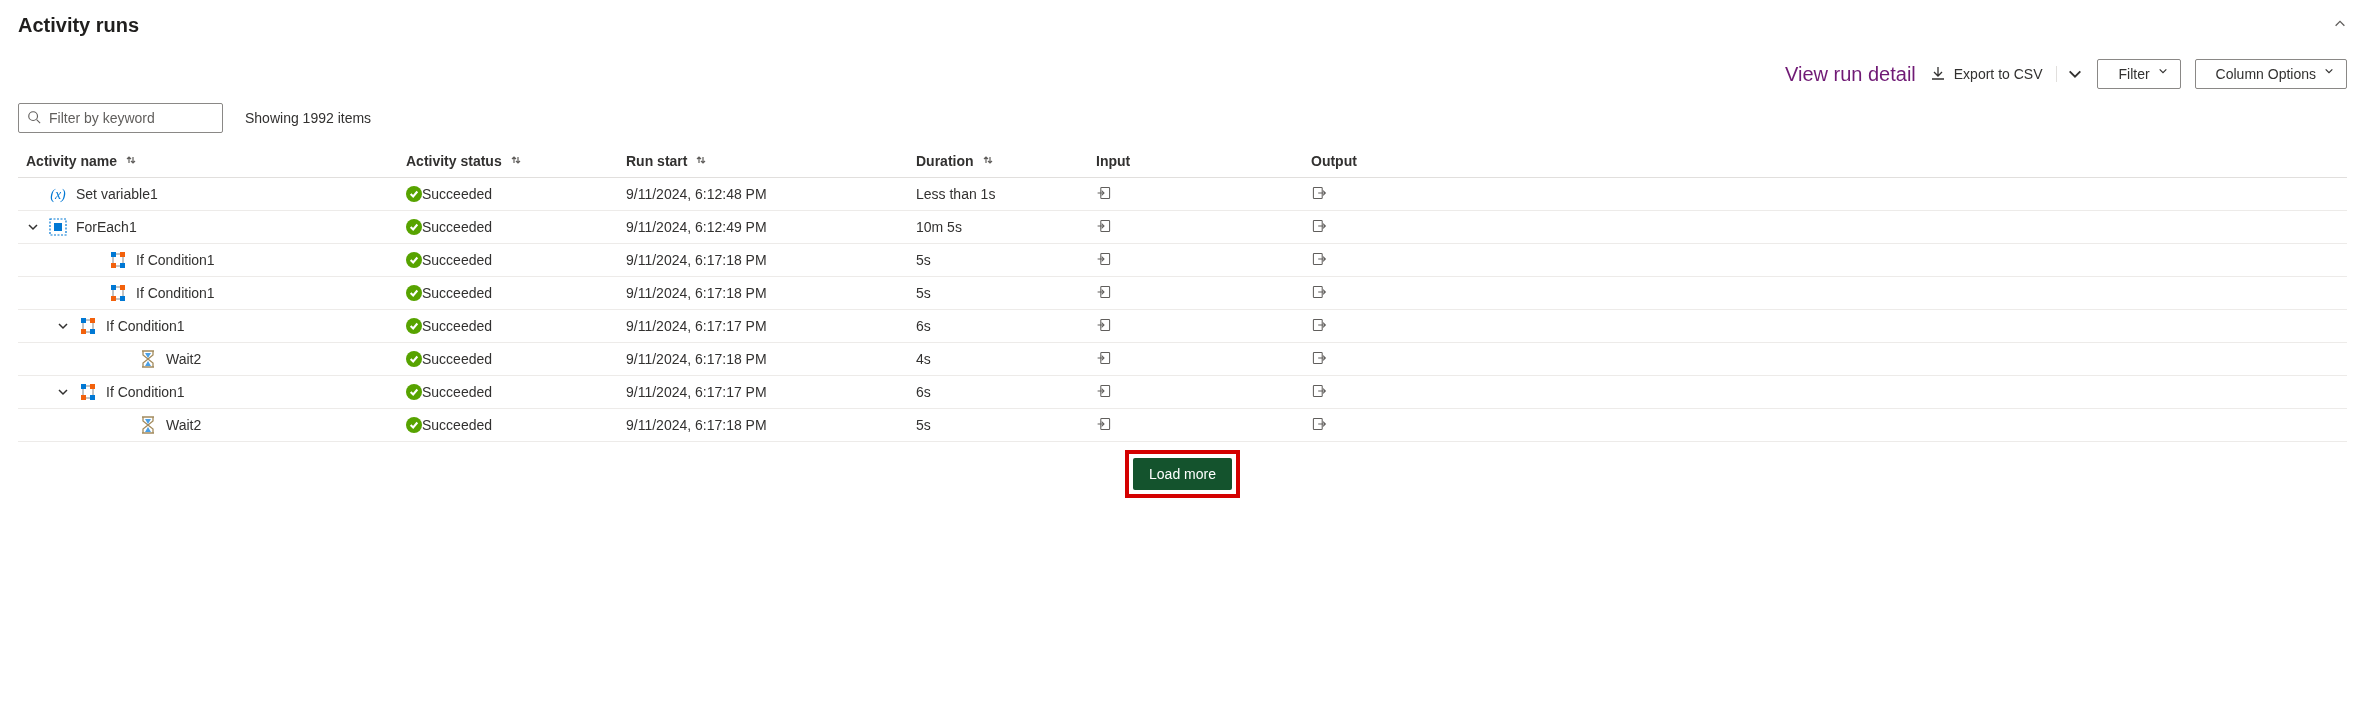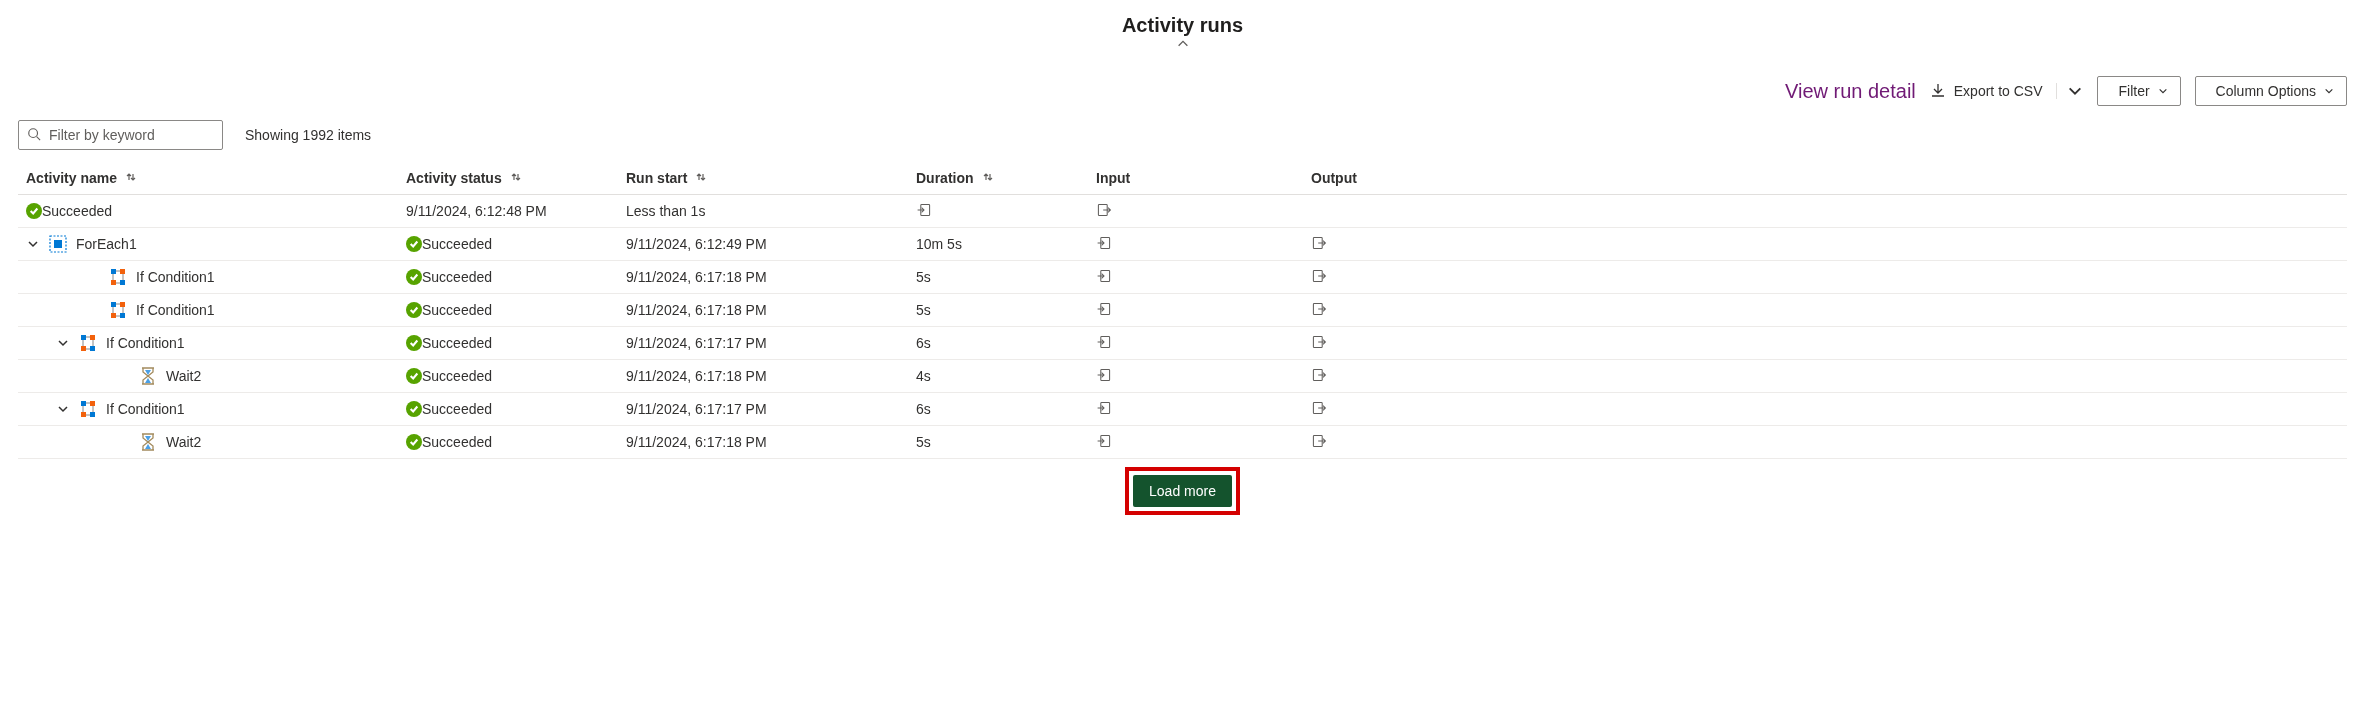--- a/index.html
+++ b/index.html
@@ -9,21 +9,20 @@
     font-family: "Segoe UI", -apple-system, BlinkMacSystemFont, sans-serif;
     font-size: 14px;
     color: #323130;
     background: #fff;
   }
   .header-row {
     display: flex;
     justify-content: space-between;
     align-items: center;
     margin-bottom: 22px;
-    flex-direction: column;
   }
   h2 {
     margin: 0;
     font-size: 20px;
     font-weight: 600;
     color: #201f1e;
   }
   .collapse-caret svg { width: 14px; height: 14px; stroke: #605e5c; }
 
   .toolbar-row {
@@ -31,21 +30,20 @@
     justify-content: flex-end;
     align-items: center;
     gap: 14px;
     margin-bottom: 14px;
   }
   .link-teal { color: #701a75; cursor: pointer; font-size: 20px; }
   .tb-item { display: inline-flex; align-items: center; gap: 8px; cursor: pointer; color: #323130; }
   .tb-item svg { width: 16px; height: 16px; }
   .btn-outline {
     display: inline-flex;
-    align-items: center;
     gap: 8px;
     border: 1px solid #8a8886;
     border-radius: 2px;
     padding: 6px 12px;
     background: #fff;
     cursor: pointer;
     font-size: 14px;
     color: #323130;
   }
   .chev-down { width: 10px; height: 10px; }
@@ -217,20 +215,29 @@
     <span class="col-head">
       <span>Input</span>
     </span>
     <span class="col-head">
       <span>Output</span>
     </span>
     <span></span>
   </div>
   <div id="rows-container">
         <div class="grid-row">
+          <div class="name-cell ind-0">
+            <span class="expander"></span>
+            <span class="act-icon">
+              <svg viewBox="0 0 20 20" width="20" height="20">
+                <use href="#icon-variable"></use>
+              </svg>
+            </span>
+            <span>Set variable1</span>
+          </div>
           <div class="status-cell">
             <span class="success-badge">
               <svg viewBox="0 0 12 12" fill="none">
                 <path d="M2 6 L5 9 L10 3"></path>
               </svg>
             </span>
             <span>Succeeded</span>
           </div>
           <div>9/11/2024, 6:12:48 PM</div>
           <div>Less than 1s</div>

